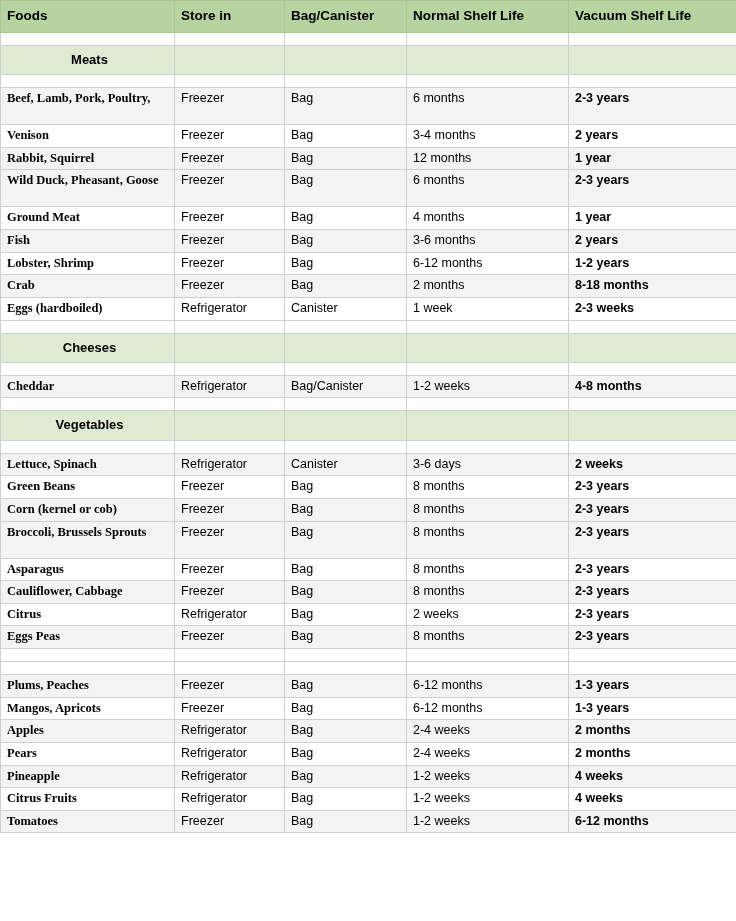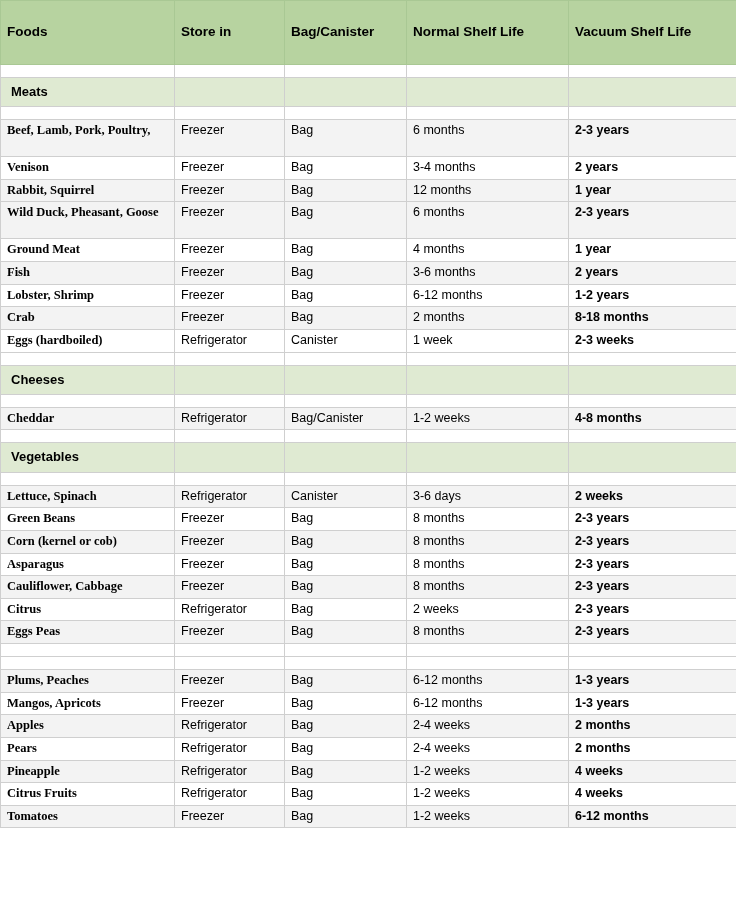--- a/index.html
+++ b/index.html
@@ -30,29 +30,30 @@
     vertical-align: top;
     line-height: 1.25;
     overflow: hidden;
   }
 
   tr.header th {
     background: #b7d3a0;
     font-weight: bold;
     font-size: 13.5px;
     text-align: left;
-    padding: 23px 6px;
+    padding: 7px 6px;
     border-color: #a9c894;
   }
 
   tr.section td {
     background: #dfead2;
     font-weight: bold;
     font-size: 13px;
     padding: 6px 6px;
+    text-align: center;
   }
   tr.section td.indent {
     padding-left: 10px;
   }
 
   tr.spacer td {
     background: #ffffff;
     height: 12px;
     padding: 0;
   }
@@ -247,20 +248,27 @@
         <td class="normal">8 months</td>
         <td class="vacuum">2-3 years</td>
       </tr>
       <tr class="data shaded">
         <td class="food">Corn (kernel or cob)</td>
         <td class="store">Freezer</td>
         <td class="bag">Bag</td>
         <td class="normal">8 months</td>
         <td class="vacuum">2-3 years</td>
       </tr>
+      <tr class="data shaded">
+        <td class="food tall">Broccoli, Brussels Sprouts</td>
+        <td class="store tall">Freezer</td>
+        <td class="bag tall">Bag</td>
+        <td class="normal tall">8 months</td>
+        <td class="vacuum tall">2-3 years</td>
+      </tr>
       <tr class="data">
         <td class="food">Asparagus</td>
         <td class="store">Freezer</td>
         <td class="bag">Bag</td>
         <td class="normal">8 months</td>
         <td class="vacuum">2-3 years</td>
       </tr>
       <tr class="data shaded">
         <td class="food">Cauliflower, Cabbage</td>
         <td class="store">Freezer</td>

